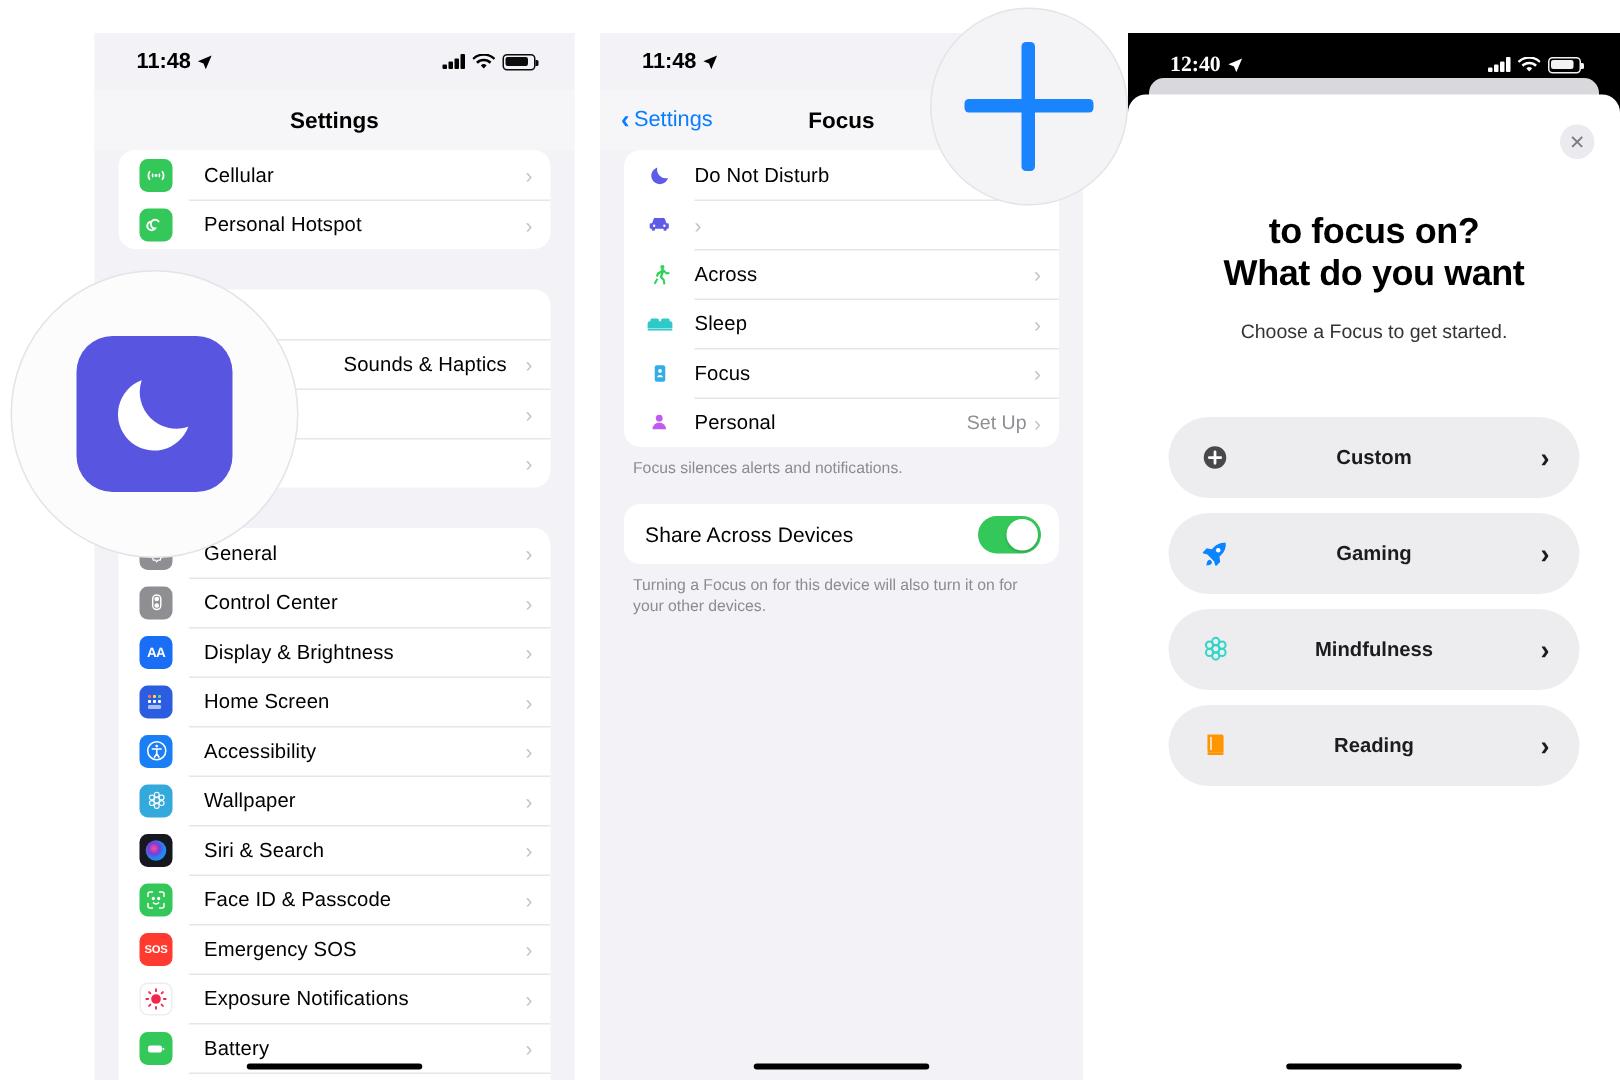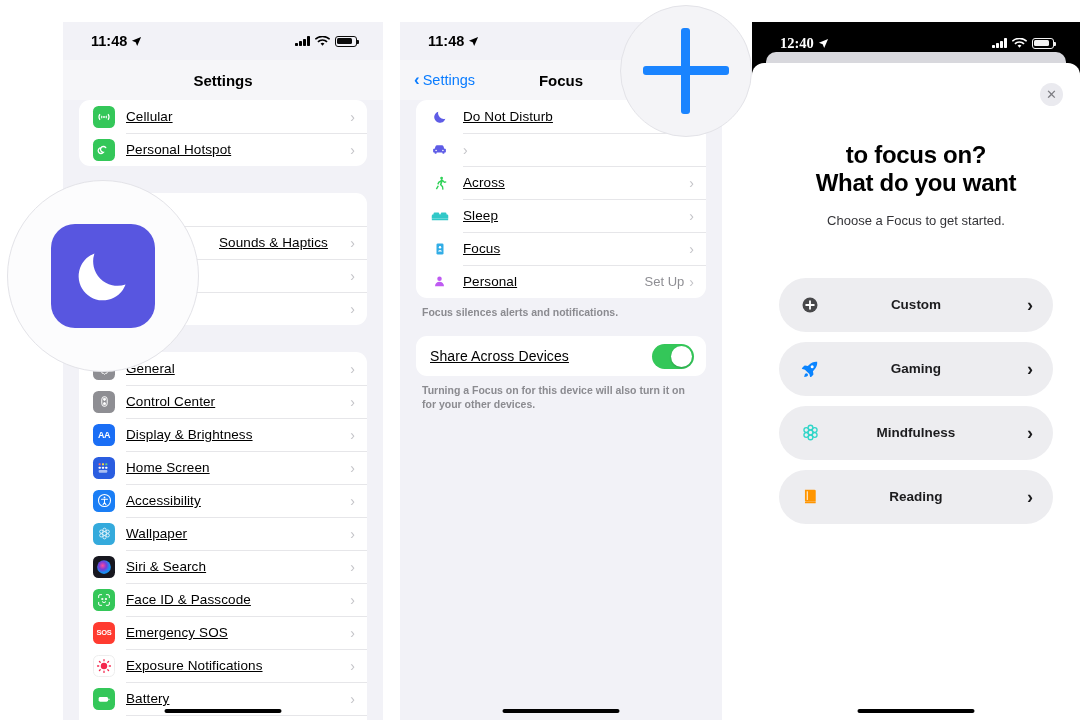--- a/index.html
+++ b/index.html
@@ -93,32 +93,32 @@
     height: 33px;
     padding: 0 12px 0 14px;
     position: relative;
   }
   .row + .row::before {
     content: ''; position: absolute; left: 47px; right: 0; top: 0;
     height: 1px; background: #e6e6e9;
   }
   .row-icon {
     width: 22px; height: 22px; border-radius: 5.5px;
-    flex: none; margin-right: 11px;
+    flex: none; margin-right: 21px;
     display: flex; align-items: center; justify-content: center;
     font-size: 11px; color: #fff; overflow: hidden;
   }
-  .row-label { font-size: 13.5px; color: #000; flex: 1; letter-spacing: .1px; text-decoration: underline;}
+  .row-label { font-size: 13.5px; color: #000; flex: 1; letter-spacing: .1px;}
   .row-value { font-size: 13px; color: #8e8e93; margin-right: 5px; }
   .chevron {
     color: #c4c4c8; font-size: 14px; font-weight: 500; line-height: 1;
     flex: none;
   }
   .group-note {
-    font-size: 10.5px; color: #8b8b90; margin: 7px 22px 0 22px; line-height: 1.35; font-weight: bold;
+    font-size: 10.5px; color: #8b8b90; margin: 7px 22px 0 22px; line-height: 1.35;
   }
   .spacer-lg { height: 27px; }
 
   
   .frow { height: 33px; }
   .frow .row-icon {
     background: none; border-radius: 0; width: 19px; margin-right: 14px;
   }
   .frow .row-label { font-size: 13.5px; }
 

